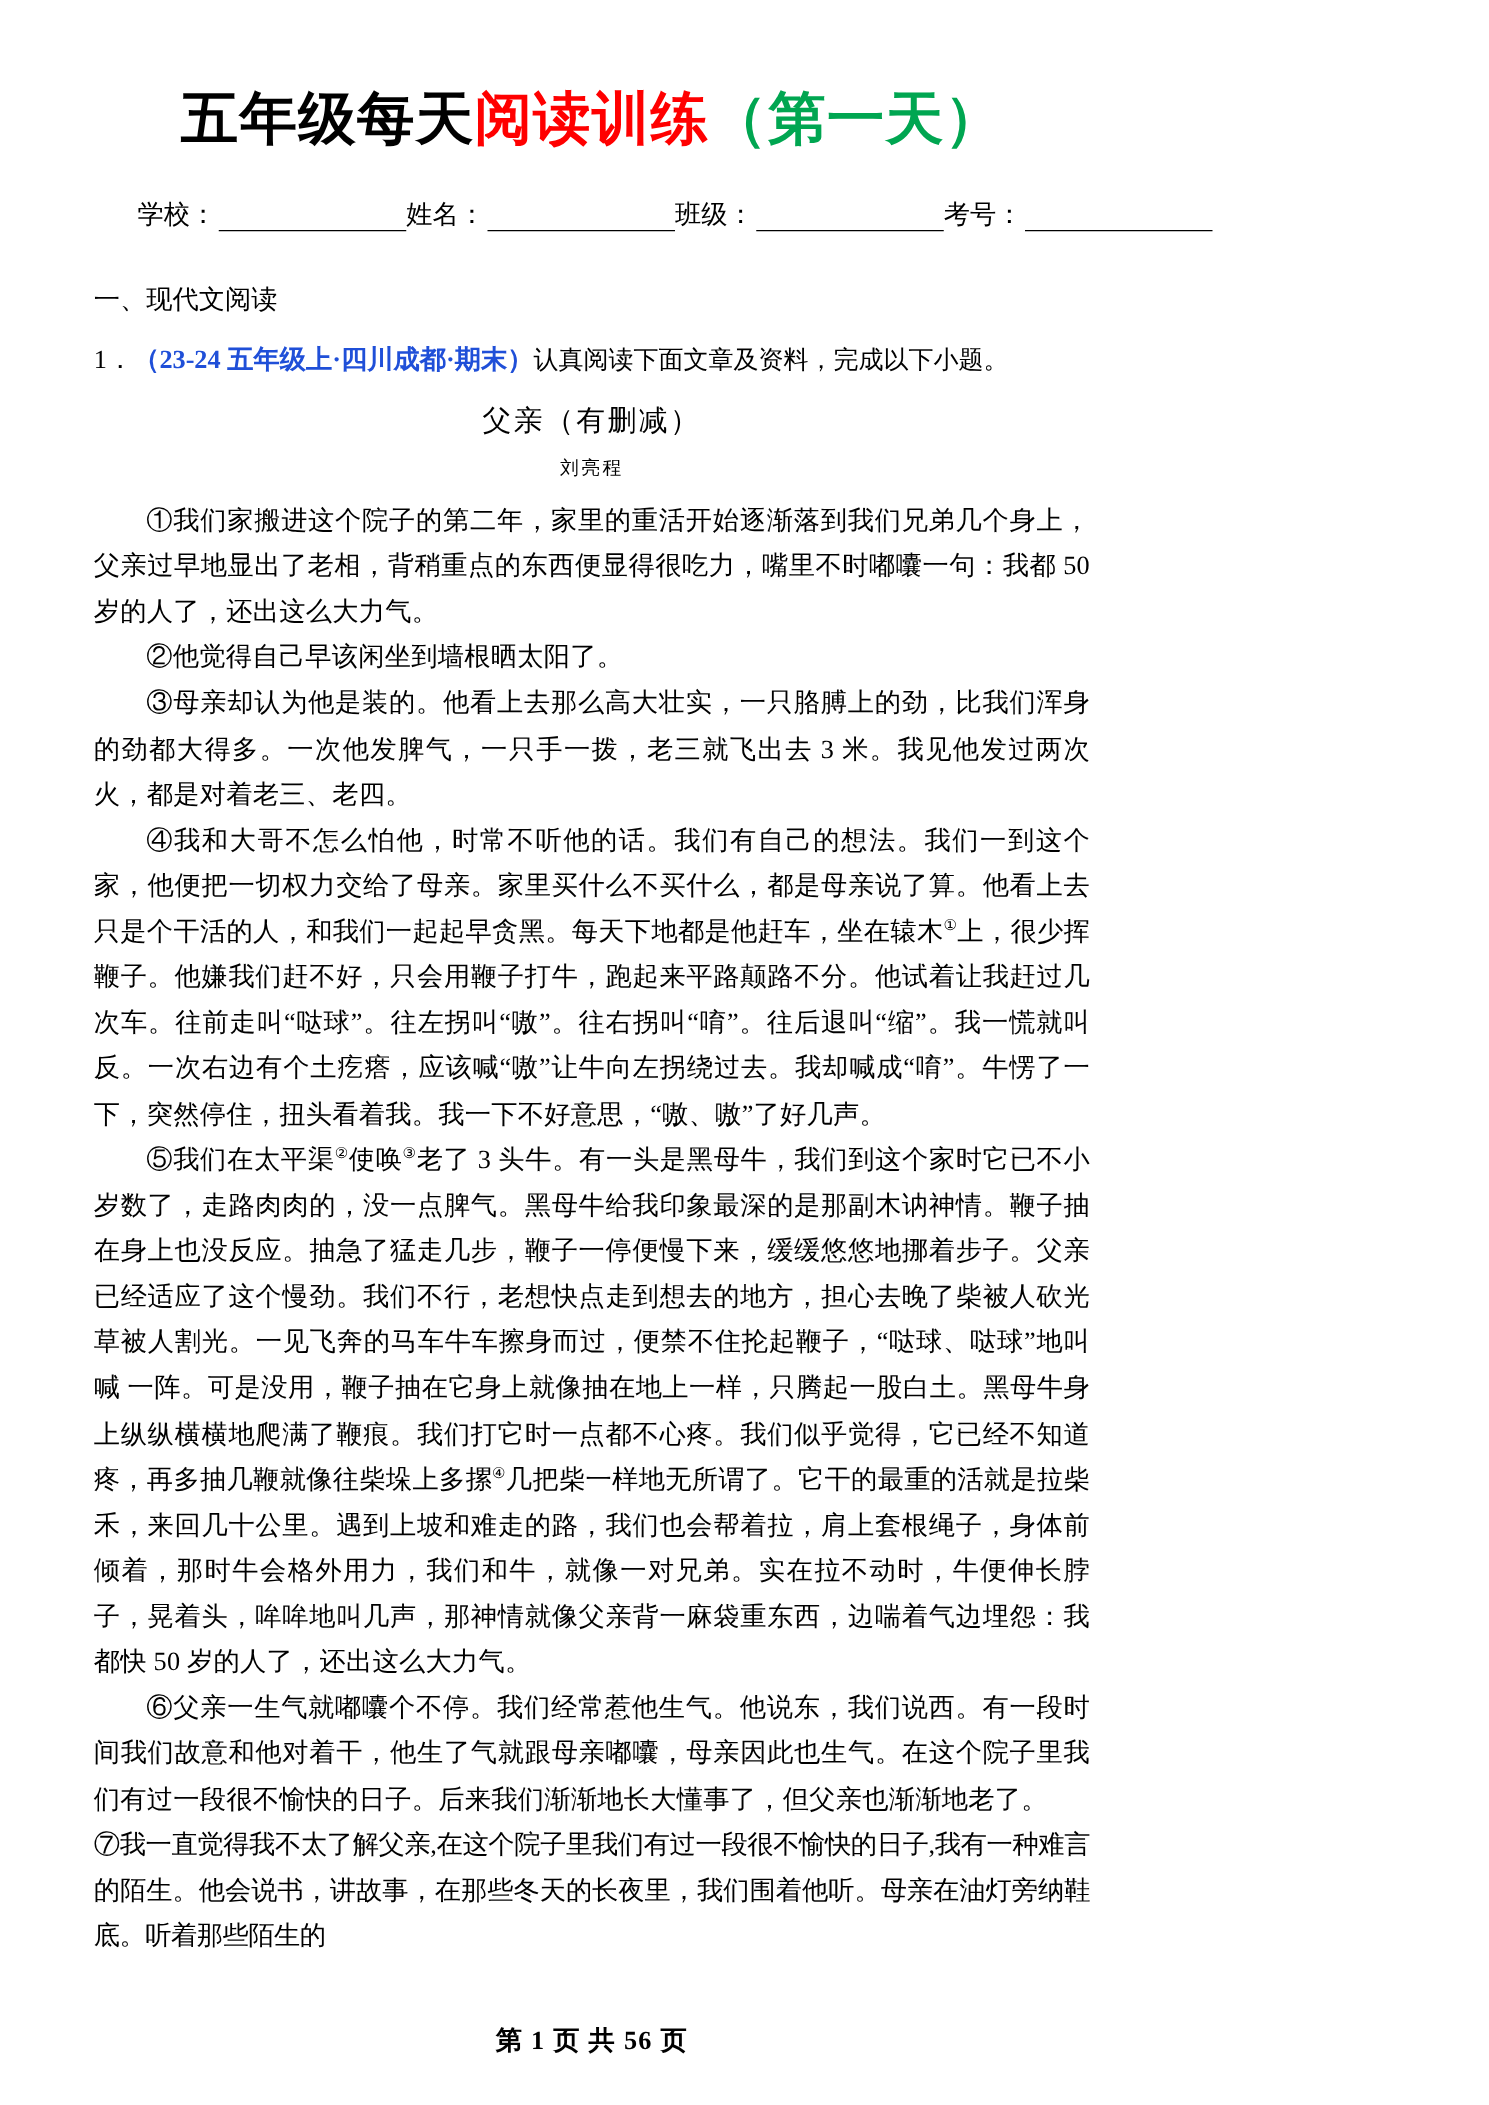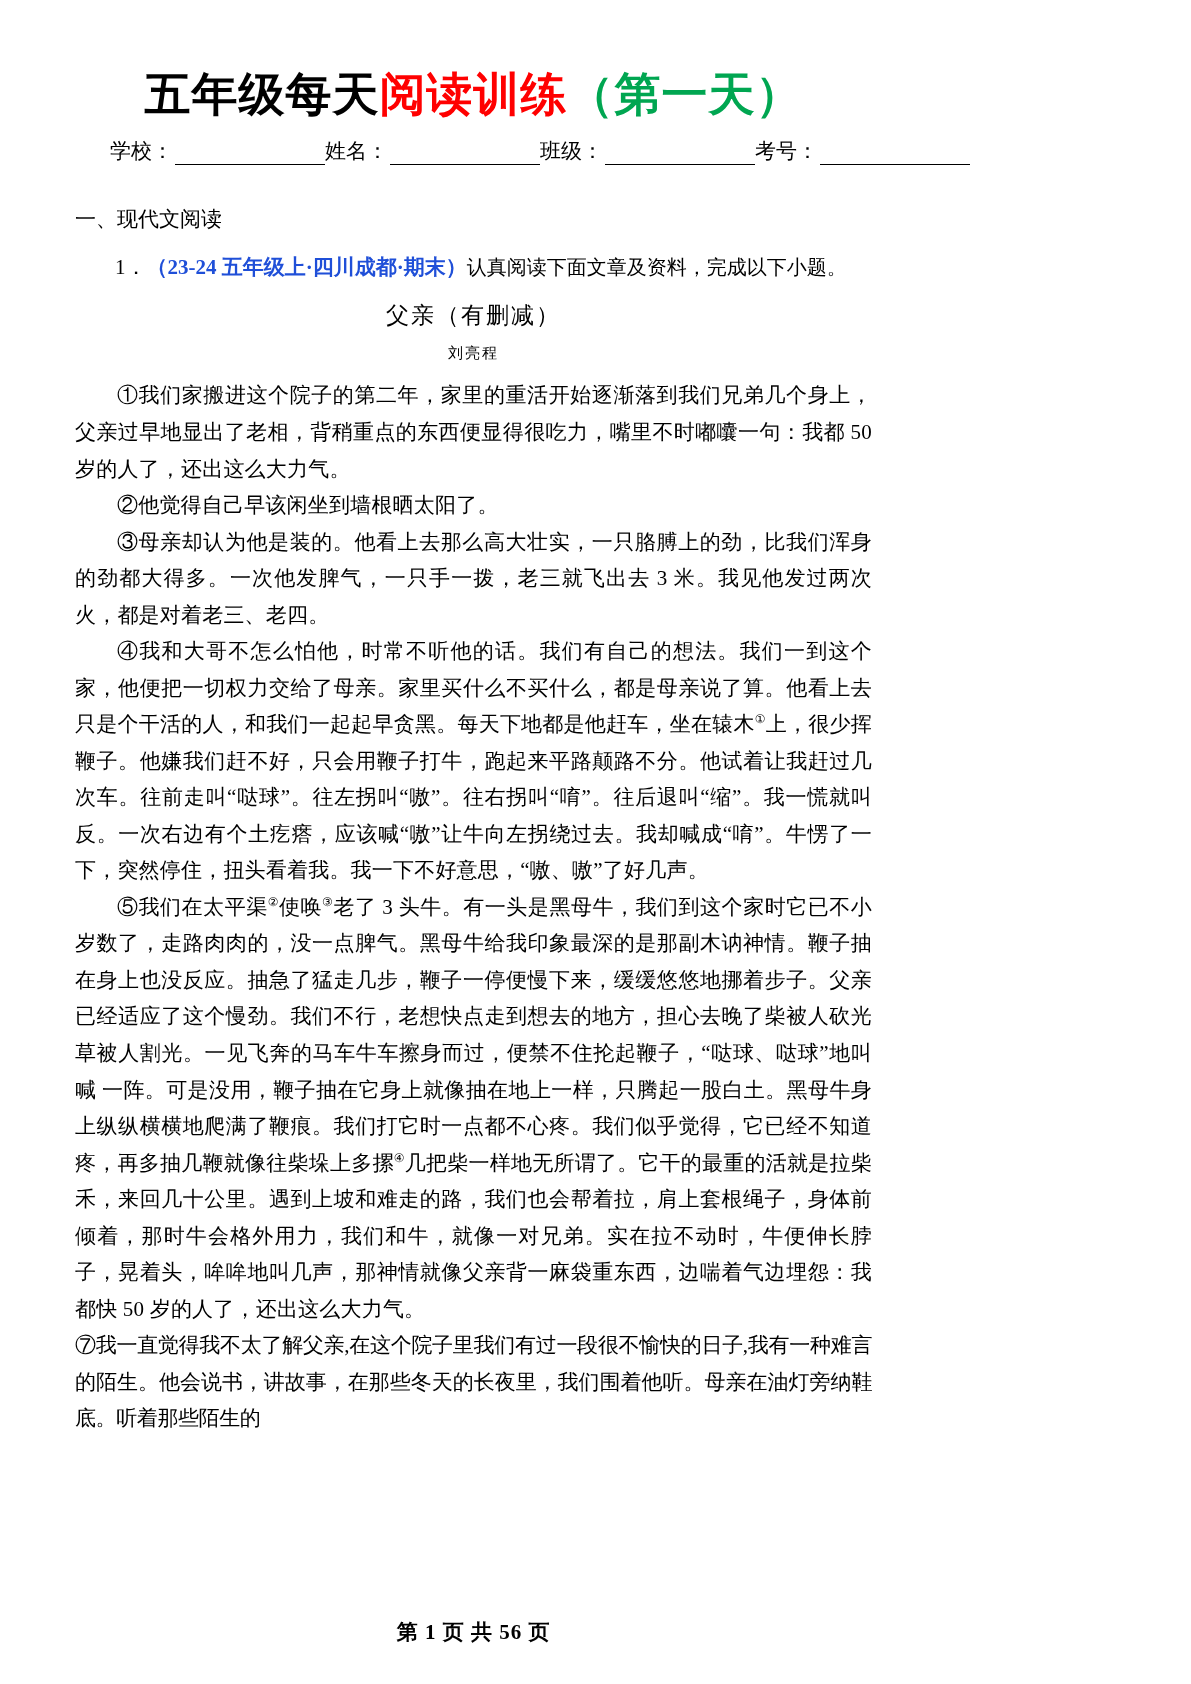--- a/index.html
+++ b/index.html
@@ -37,21 +37,21 @@
   }
   .t-black { color: #000000; }
   .t-red   { color: #ff0000; }
   .t-green { color: #00a651; }
 
   
   .info-row {
     display: flex;
     align-items: flex-end;
     justify-content: space-between;
-    margin-top: 16px;
+    margin-top: 36px;
     padding: 0 30px 0 35px;
     font-size: 21px;
     font-family: "Liberation Serif", serif;
   }
   .info-field {
     display: flex;
     align-items: flex-end;
     white-space: nowrap;
   }
   .info-label { font-size: 21px; }
@@ -70,21 +70,20 @@
     font-size: 21px;
     margin-top: 40px;
     margin-left: 0px;
   }
 
   
   .q-stem {
     font-size: 21px;
     margin-top: 18px;
     line-height: 1.55;
-    margin-left: 40px;
   }
   .q-num { font-size: 21px; }
   .q-src {
     color: #1f4fd8;
     font-weight: bold;
     font-size: 21px;
   }
   .q-text { font-size: 20px; }
 
   
@@ -174,18 +173,19 @@
 
   <div class="body-text">
     <p class="para">①我们家搬进这个院子的第二年，家里的重活开始逐渐落到我们兄弟几个身上，父亲过早地显出了老相，背稍重点的东西便显得很吃力，嘴里不时嘟囔一句：我都 50 岁的人了，还出这么大力气。</p>
     <p class="para">②他觉得自己早该闲坐到墙根晒太阳了。</p>
     <p class="para">③母亲却认为他是装的。他看上去那么高大壮实，一只胳膊上的劲，比我们浑身的劲都大得多。一次他发脾气，一只手一拨，老三就飞出去 3 米。我见他发过两次火，都是对着老三、老四。</p>
 
     <p class="para"><span>④我和大哥不怎么怕他，时常不听他的话。我们有自己的想法。我们一到这个家，他便把一切权力交给了母亲。家里买什么不买什么，都是母亲说了算。他看上去只是个干活的人，和我们一起起早贪黑。每天下地都是他赶车，坐在辕木</span><sup>①</sup><span>上，很少挥鞭子。他嫌我们赶不好，只会用鞭子打牛，跑起来平路颠路不分。他试着让我赶过几次车。往前走叫“哒球”。往左拐叫“嗷”。往右拐叫“唷”。往后退叫“缩”。我一慌就叫反。一次右边有个土疙瘩，应该喊“嗷”让牛向左拐绕过去。我却喊成“唷”。牛愣了一下，突然停住，扭头看着我。我一下不好意思，“嗷、嗷”了好几声。</span></p>
 
     <p class="para"><span>⑤我们在太平渠</span><sup>②</sup><span>使唤</span><sup>③</sup><span>老了 3 头牛。有一头是黑母牛，我们到这个家时它已不小岁数了，走路肉肉的，没一点脾气。黑母牛给我印象最深的是那副木讷神情。鞭子抽在身上也没反应。抽急了猛走几步，鞭子一停便慢下来，缓缓悠悠地挪着步子。父亲已经适应了这个慢劲。我们不行，老想快点走到想去的地方，担心去晚了柴被人砍光草被人割光。一见飞奔的马车牛车擦身而过，便禁不住抡起鞭子，“哒球、哒球”地叫喊 一阵。可是没用，鞭子抽在它身上就像抽在地上一样，只腾起一股白土。黑母牛身上纵纵横横地爬满了鞭痕。我们打它时一点都不心疼。我们似乎觉得，它已经不知道疼，再多抽几鞭就像往柴垛上多摞</span><sup>④</sup><span>几把柴一样地无所谓了。它干的最重的活就是拉柴禾，来回几十公里。遇到上坡和难走的路，我们也会帮着拉，肩上套根绳子，身体前倾着，那时牛会格外用力，我们和牛，就像一对兄弟。实在拉不动时，牛便伸长脖子，晃着头，哞哞地叫几声，那神情就像父亲背一麻袋重东西，边喘着气边埋怨：我都快 50 岁的人了，还出这么大力气。</span></p>
 
+    <p class="para">⑥父亲一生气就嘟囔个不停。我们经常惹他生气。他说东，我们说西。有一段时间我们故意和他对着干，他生了气就跟母亲嘟囔，母亲因此也生气。在这个院子里我们有过一段很不愉快的日子。后来我们渐渐地长大懂事了，但父亲也渐渐地老了。</p>
     <p class="para no-indent tight">⑦我一直觉得我不太了解父亲,在这个院子里我们有过一段很不愉快的日子,我有一种难言的陌生。他会说书，讲故事，在那些冬天的长夜里，我们围着他听。母亲在油灯旁纳鞋底。听着那些陌生的</p>
   </div>
 
   <div class="footer">第 1 页 共 56 页</div>
 
 </div>
 
 </body></html>

